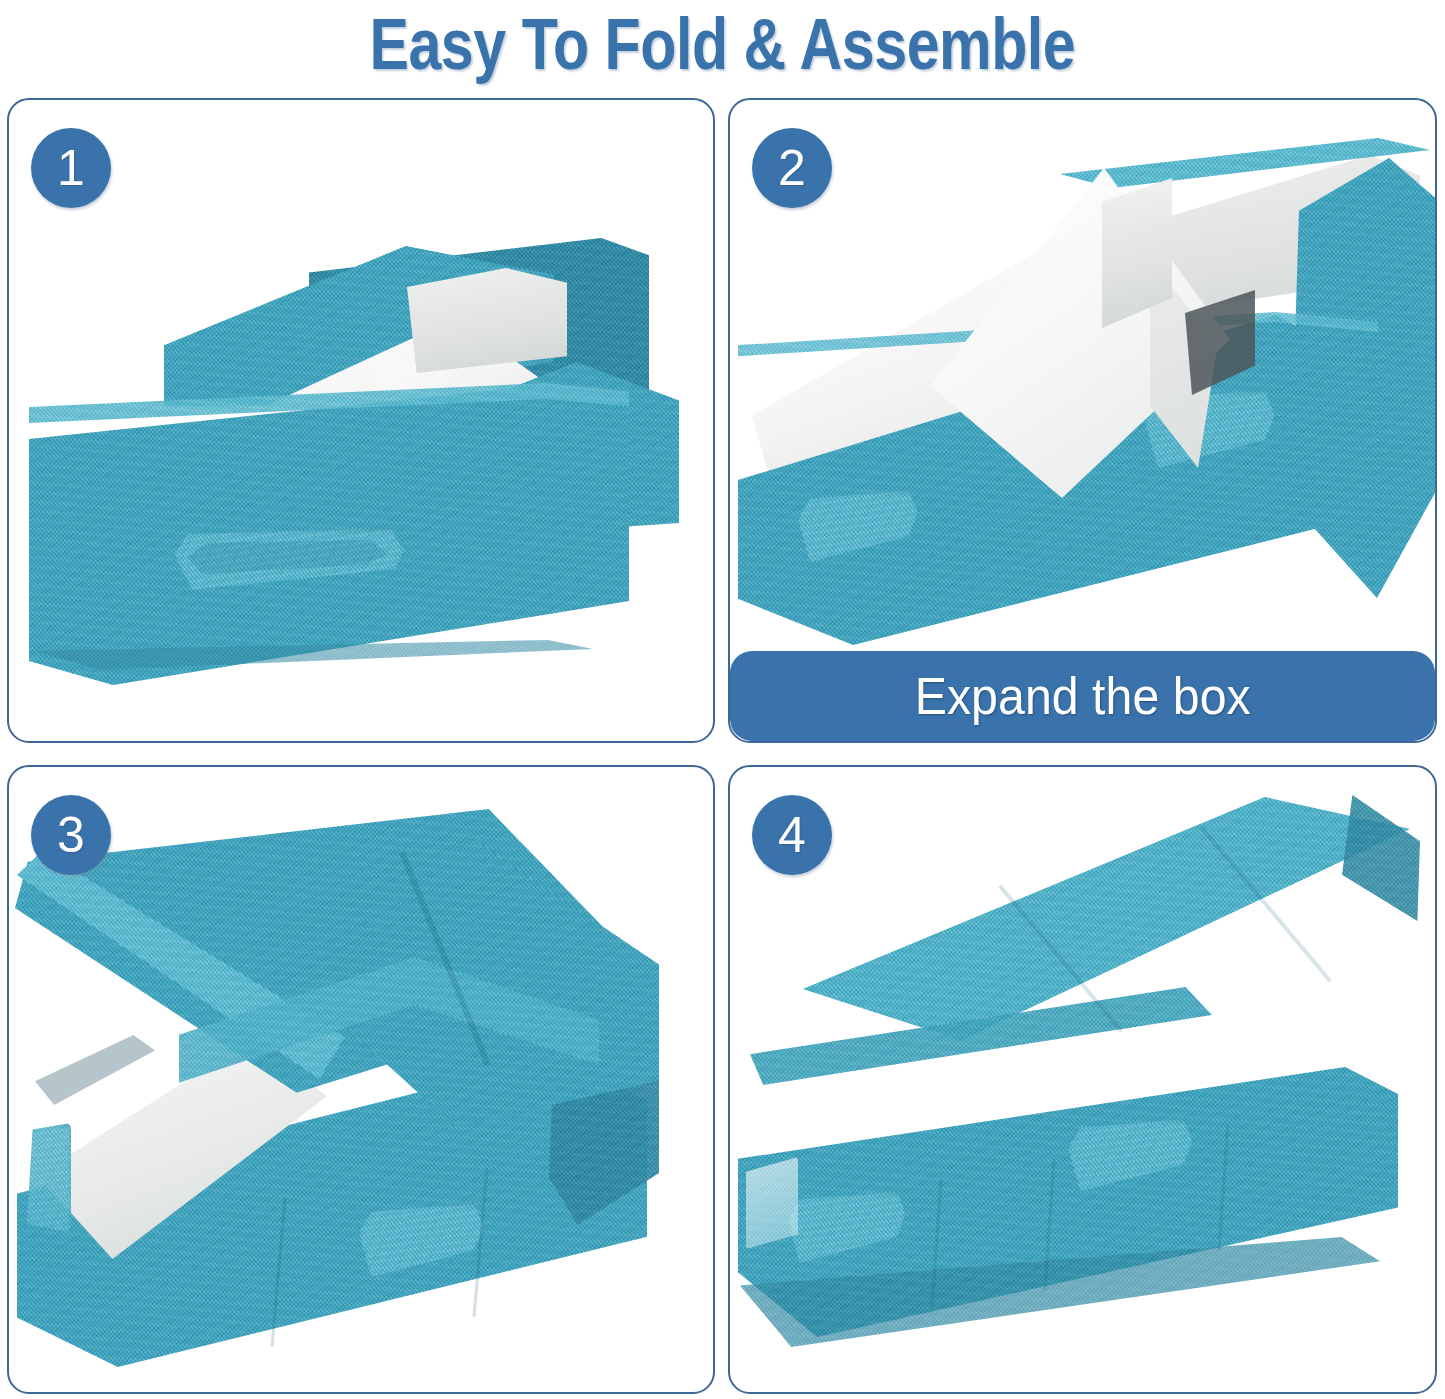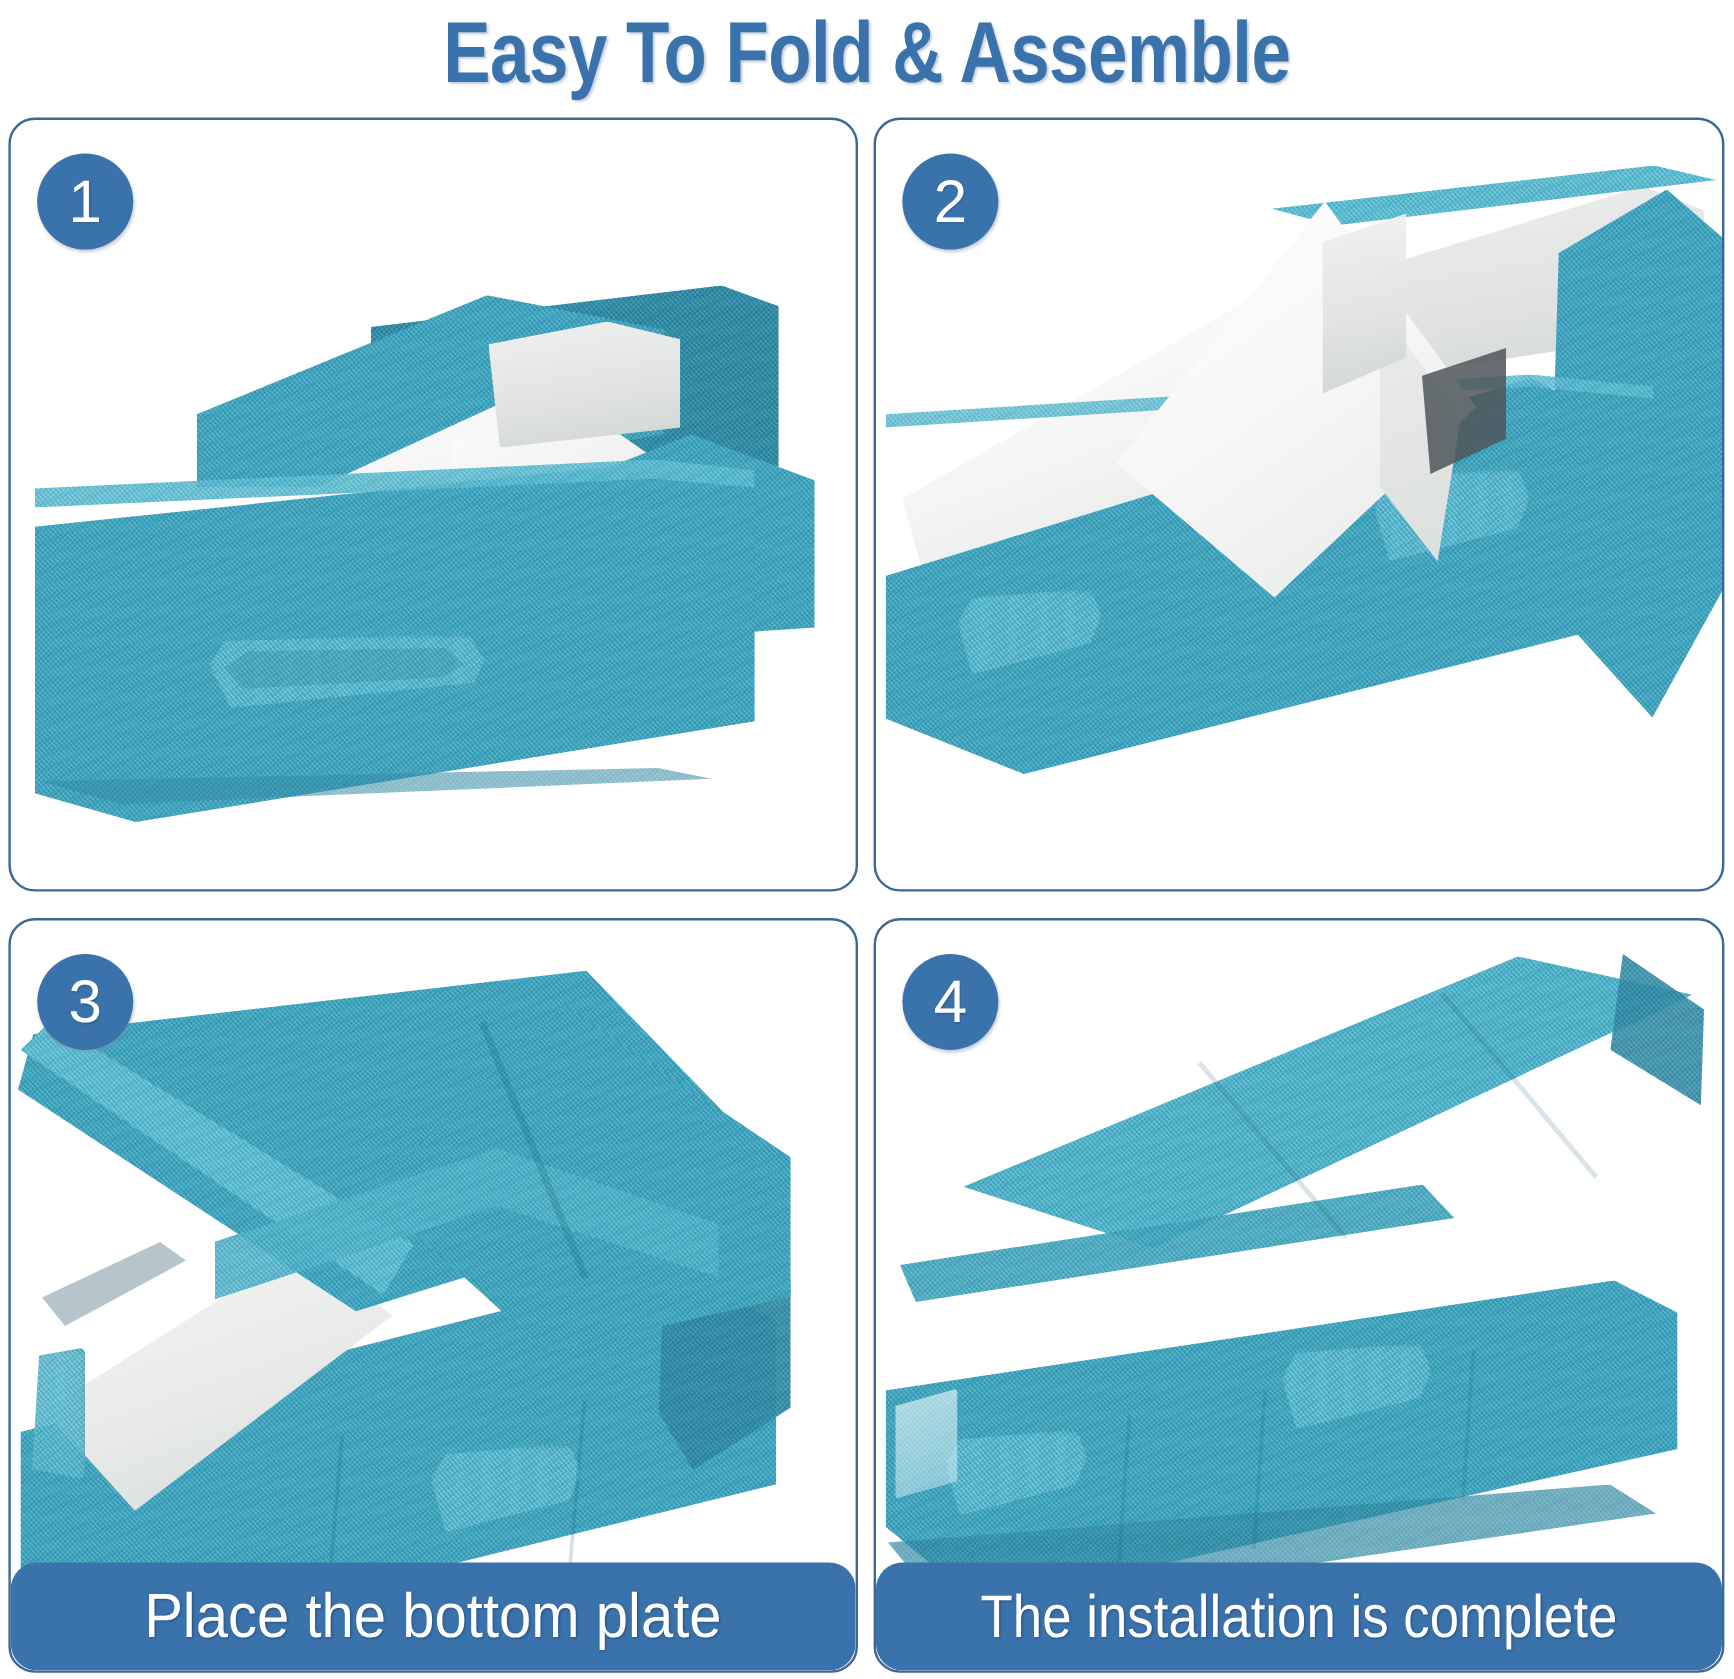--- a/index.html
+++ b/index.html
@@ -266,20 +266,23 @@
                   clip-path: polygon(0% 12%, 56% 50%, 40% 100%, 0% 74%);"></div>
 
       <div class="scene" style="left:455px; top:190px; width:70px; height:105px;
                   background:#4e5659;
                   clip-path: polygon(0% 22%, 100% 0%, 100% 72%, 10% 100%); opacity:.85;"></div>
 
       <div class="scene lin-g" style="left:372px; top:78px; width:70px; height:150px;
                   clip-path: polygon(0% 16%, 100% 0%, 100% 80%, 0% 100%); opacity:.95;"></div>
     </div>
 
+    <div class="caption">
+      <span>Expand the box</span>
+    </div>
   </div>
 
   <div class="panel p3">
     <div class="badge">3</div>
 
     <div class="stage">
 
       <div class="scene fab" style="left:8px; top:290px; width:630px; height:310px;
                   clip-path: polygon(0% 44%, 86% 0%, 100% 14%, 100% 58%, 16% 100%, 0% 84%);
                   box-shadow: 0 12px 24px rgba(50,110,130,0.22);"></div>
@@ -317,23 +320,20 @@
 
       <div class="scene handle" style="left:14px; top:356px; width:48px; height:110px;
                   clip-path: polygon(20% 6%, 100% 0%, 100% 100%, 8% 92%); border-radius:6px; opacity:.9;"></div>
 
       <div class="scene" style="left:268px; top:430px; width:3px; height:150px; background: rgba(20,85,110,0.18);
                   transform: rotate(5deg);"></div>
       <div class="scene" style="left:470px; top:400px; width:3px; height:150px; background: rgba(20,85,110,0.18);
                   transform: rotate(5deg);"></div>
     </div>
 
-    <div class="caption">
-      <span>Place the bottom plate</span>
-    </div>
   </div>
 
   <div class="panel p4">
     <div class="badge">4</div>
 
     <div class="stage">
 
       <div class="scene fab" style="left:8px; top:300px; width:660px; height:270px;
                   clip-path: polygon(0% 34%, 92% 0%, 100% 10%, 100% 52%, 12% 100%, 0% 76%);
                   box-shadow: 0 12px 26px rgba(50,110,130,0.22);"></div>
@@ -363,18 +363,15 @@
                   border-radius:4px;"></div>
 
       <div class="scene" style="left:205px; top:412px; width:3px; height:132px; background: rgba(20,85,110,0.16); transform: rotate(4deg);"></div>
       <div class="scene" style="left:318px; top:392px; width:3px; height:132px; background: rgba(20,85,110,0.16); transform: rotate(4deg);"></div>
       <div class="scene" style="left:492px; top:358px; width:3px; height:125px; background: rgba(20,85,110,0.16); transform: rotate(4deg);"></div>
 
       <div class="scene" style="left:268px; top:120px; width:4px; height:190px; background: rgba(20,90,115,0.16); transform: rotate(-40deg); transform-origin: top left;"></div>
       <div class="scene" style="left:470px; top:62px; width:4px; height:200px; background: rgba(20,90,115,0.16); transform: rotate(-40deg); transform-origin: top left;"></div>
     </div>
 
-    <div class="caption">
-      <span>The installation is complete</span>
-    </div>
   </div>
 
 </div>
 
 </body></html>

